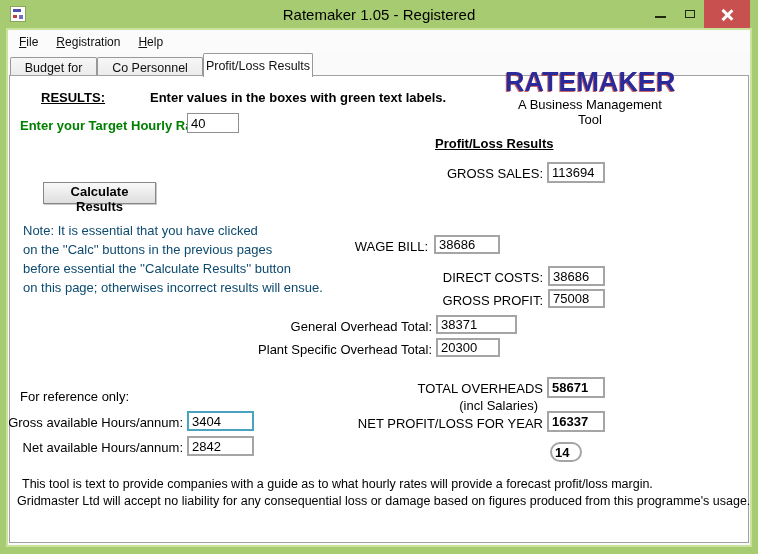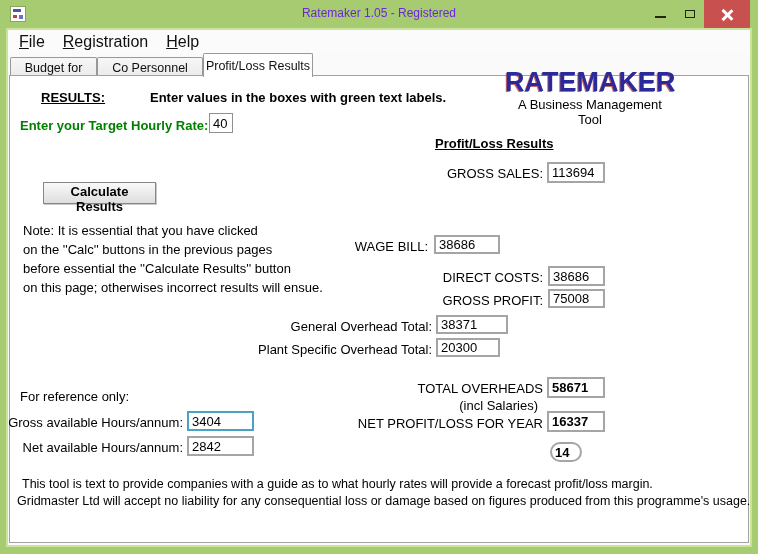--- a/index.html
+++ b/index.html
@@ -8,53 +8,53 @@
     background:#a6cb70;
     font-family:"Liberation Sans",sans-serif;
     -webkit-font-smoothing:none;
   }
   
   .titlebar{position:absolute;left:0;top:0;width:758px;height:30px;}
   .app-icon{position:absolute;left:10px;top:6px;width:16px;height:16px;background:#fff;border:1px solid #8aa65a;box-sizing:border-box;}
   .app-icon .px1{position:absolute;left:2px;top:2px;width:8px;height:3px;background:#5050b0;}
   .app-icon .px2{position:absolute;left:2px;top:8px;width:4px;height:3px;background:#c04040;}
   .app-icon .px3{position:absolute;left:8px;top:8px;width:4px;height:4px;background:#7070c0;}
-  .window-title{position:absolute;left:0;top:6px;width:100%;text-align:center;font-size:12px;color:#6d28d9;}
+  .window-title{position:absolute;left:0;top:6px;width:100%;text-align:center;font-size:15px;color:#000000;}
   .winbtn{position:absolute;top:0;height:30px;border:none;background:transparent;cursor:default;padding:0;}
   .btn-min{left:646px;width:28px;}
   .btn-max{left:676px;width:28px;}
   .btn-close{left:704px;width:46px;background:#c8504e;}
   .glyph-min{position:absolute;left:9px;top:16px;width:11px;height:2px;background:#22280f;}
   .glyph-max{position:absolute;left:9px;top:10px;width:10px;height:8px;border:1.5px solid #22280f;box-sizing:border-box;background:transparent;}
   .glyph-close{position:absolute;left:17px;top:9px;width:12px;height:12px;}
   .glyph-close:before,.glyph-close:after{content:"";position:absolute;left:5px;top:-1px;width:2.5px;height:14px;background:#fff;}
   .glyph-close:before{transform:rotate(45deg);}
   .glyph-close:after{transform:rotate(-45deg);}
   
   .client{position:absolute;left:8px;top:30px;width:742px;height:515px;background:#fafafa;box-shadow:0 0 0 2px #c9e29c;}
-  .menubar{position:absolute;left:8px;top:30px;width:742px;height:23px;background:#fbfbfb;display:flex;align-items:center;padding-left:11px;box-sizing:border-box;font-size:16px;color:#101010;}
+  .menubar{position:absolute;left:8px;top:30px;width:742px;height:23px;background:#fbfbfb;display:flex;align-items:center;padding-left:11px;box-sizing:border-box;font-size:12px;color:#101010;}
   .menu-item{display:inline-block;cursor:default;}
   .menu-item + .menu-item{margin-left:18px;}
   .menu-item::first-letter{text-decoration:underline;}
   
   .tab{position:absolute;box-sizing:border-box;border:1px solid #989898;border-bottom:none;border-radius:2px 2px 0 0;background:linear-gradient(#f7f7f7,#ebebeb);font-size:12.5px;text-align:center;color:#101010;cursor:default;}
   .tab-inactive{top:57px;height:19px;padding-top:3px;}
   .tab-active{top:53px;height:24px;padding-top:5px;background:#fff;z-index:3;}
   .tab1{left:10px;width:87px;}
   .tab2{left:97px;width:106px;}
   .tab3{left:203px;width:110px;}
   .tab-page{position:absolute;left:9px;top:75px;width:740px;height:468px;background:#fff;border:1px solid #a2a2a2;box-sizing:border-box;z-index:1;}
   
   .content{position:absolute;left:0;top:0;width:758px;height:554px;z-index:2;pointer-events:none;}
   .content *{pointer-events:auto;}
   .lbl{position:absolute;font-size:13px;color:#000;white-space:nowrap;}
   .b{font-weight:bold;}
   .u{text-decoration:underline;}
   .green{color:#008000;font-weight:bold;}
-  .note{position:absolute;left:23px;top:221px;font-size:13px;line-height:19px;color:#000000;white-space:nowrap;}
+  .note{position:absolute;left:23px;top:221px;font-size:13px;line-height:19px;color:#0c4a6e;white-space:nowrap;}
   .brand{position:absolute;left:505px;top:69px;width:170px;text-align:center;}
   .brand-title{font-weight:bold;font-size:27px;line-height:26px;color:#2a2a9b;letter-spacing:0px;text-shadow:-1px 1px 0 rgba(190,50,50,0.75);}
   .brand-sub{font-size:13px;color:#000;margin-top:2px;}
   .fld{position:absolute;box-sizing:border-box;border:2px solid #a5a5a5;background:#fff;font-family:"Liberation Sans",sans-serif;font-size:13px;color:#000;padding:0 3px;}
   .fld.thin{border-width:1px;border-color:#8f8f8f;}
   .fld.bold{font-weight:bold;}
   .fld.focus{border-color:#4aa3c0;}
   .calc-btn{position:absolute;left:43px;top:182px;width:113px;height:22px;background:linear-gradient(#f9f9f9,#dedede);border:1px solid #878787;box-shadow:1px 1px 0 #c9c9c9;font-family:"Liberation Sans",sans-serif;font-weight:bold;font-size:13px;color:#000;}
   .footer-line{position:absolute;font-size:12.5px;color:#000;white-space:nowrap;}
 </style>
@@ -94,21 +94,21 @@
   <div class="tab tab-inactive tab1">Budget for Year</div>
   <div class="tab tab-inactive tab2">Co Personnel Details</div>
   <div class="tab tab-active tab3">Profit/Loss Results</div>
 
   <div class="content">
 
     <div class="lbl b u" style="left:41px;top:90px;">RESULTS:</div>
     <div class="lbl b" style="left:150px;top:90px;">Enter values in the boxes with green text labels.</div>
 
     <div class="lbl green" style="left:20px;top:118px;">Enter your Target Hourly Rate:</div>
-    <input class="fld thin" style="left: 209px; top: 113px; width: 24px; height: 20px;" value="40">
+    <input class="fld thin" style="left: 187px; top: 113px; width: 52px; height: 20px;" value="40">
 
     <div class="brand">
       <div class="brand-title">RATEMAKER</div>
       <div class="brand-sub">A Business Management Tool</div>
     </div>
 
     <button class="calc-btn">Calculate Results</button>
 
     <div class="note">
       <div>Note: It is essential that you have clicked</div>
@@ -125,21 +125,21 @@
     <div class="lbl" style="right:330px;top:239px;">WAGE BILL:</div>
     <input class="fld" style="left: 434px; top: 235px; width: 66px; height: 19px;" value="38686">
 
     <div class="lbl" style="right:215px;top:270px;">DIRECT COSTS:</div>
     <input class="fld" style="left: 548px; top: 266px; width: 57px; height: 20px;" value="38686">
 
     <div class="lbl" style="right:215px;top:293px;">GROSS PROFIT:</div>
     <input class="fld" style="left: 548px; top: 289px; width: 57px; height: 19px;" value="75008">
 
     <div class="lbl" style="right:326px;top:319px;">General Overhead Total:</div>
-    <input class="fld" style="left: 436px; top: 315px; width: 72px; height: 19px;" value="38371">
+    <input class="fld" style="left: 436px; top: 315px; width: 81px; height: 19px;" value="38371">
 
     <div class="lbl" style="right:326px;top:342px;">Plant Specific Overhead Total:</div>
     <input class="fld" style="left: 436px; top: 338px; width: 64px; height: 19px;" value="20300">
 
     <div class="lbl" style="right:215px;top:381px;">TOTAL OVERHEADS</div>
     <div class="lbl" style="right:220px;top:398px;">(incl Salaries)</div>
     <input class="fld bold" style="left: 547px; top: 377px; width: 58px; height: 21px;" value="58671">
 
     <div class="lbl" style="right:215px;top:416px;">NET PROFIT/LOSS FOR YEAR</div>
     <input class="fld bold" style="left: 547px; top: 411px; width: 58px; height: 21px;" value="16337">

